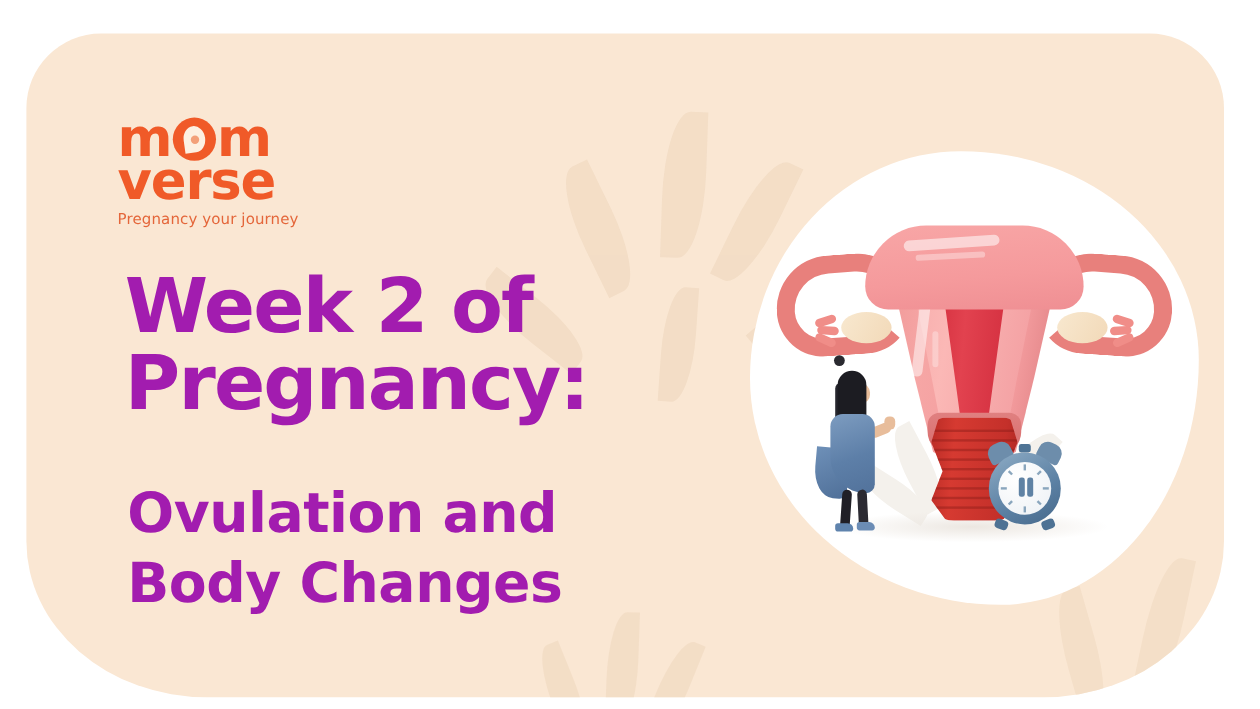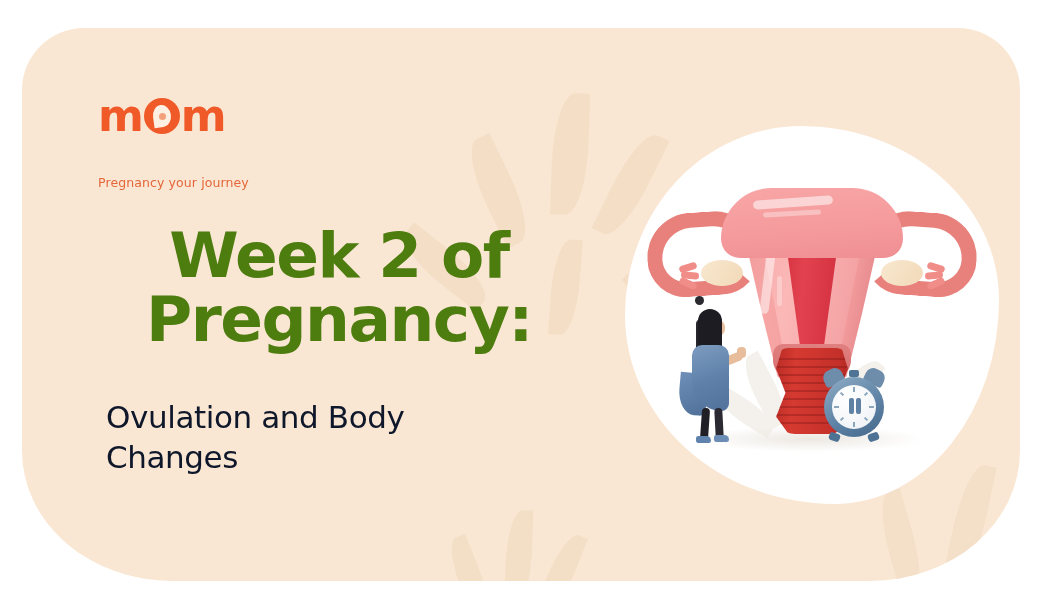--- a/index.html
+++ b/index.html
@@ -56,27 +56,27 @@
     position:absolute; left:76px; top:147px;
     font-size:12.5px; color:#e4663a; letter-spacing:.1px;
     font-family:"DejaVu Sans", sans-serif;
   }
 
   
   .heading{
     position:absolute; left:82px; top:196px; width:470px;
     font-family:"DejaVu Sans", sans-serif;
     font-weight:bold; font-size:63px; line-height:1.02;
-    color:#4d7c0f; letter-spacing:-1.5px;text-align:center;
+    color:#a21caf; letter-spacing:-1.5px;
   }
   .subheading{
     position:absolute; left:84px; top:370px; width:430px;
     font-family:"DejaVu Sans", sans-serif;
-    font-weight:normal; font-size:31px; line-height:1.28;
-    color:#0f172a; letter-spacing:-.4px;
+    font-weight:bold; font-size:46px; line-height:1.28;
+    color:#a21caf; letter-spacing:-.4px;
   }
 
   
   .blob{
     position:absolute; left:603px; top:98px; width:374px; height:378px;
     background:#ffffff;
     border-radius:47% 53% 44% 56% / 50% 46% 54% 50%;
     overflow:hidden;
   }
   .blob-leaf{ position:absolute; background:#f4f1ec; border-radius:60% 0 60% 0; }
@@ -293,20 +293,21 @@
       <div class="leaf" style="left:20px; top:30px; width:28px; height:108px; transform:rotate(-16deg);"></div>
       <div class="leaf" style="left:104px;top:26px; width:28px; height:108px; transform:rotate(38deg);"></div>
     </div>
 
     <div class="logo">
       <div class="logo-word logo-l1">
         <span>m</span>
         <span class="logo-o"></span>
         <span>m</span>
       </div>
+      <div class="logo-word logo-l2">verse</div>
     </div>
     <div class="tagline">Pregnancy your journey</div>
 
     <h1 class="heading">Week 2 of Pregnancy:</h1>
     <h2 class="subheading">Ovulation and Body Changes</h2>
 
     <div class="blob">
 
       <div class="blob-leaf" style="left:128px;top:226px;width:24px;height:76px;transform:rotate(-28deg);"></div>
       <div class="blob-leaf" style="left:110px;top:254px;width:22px;height:64px;transform:rotate(-58deg);"></div>

